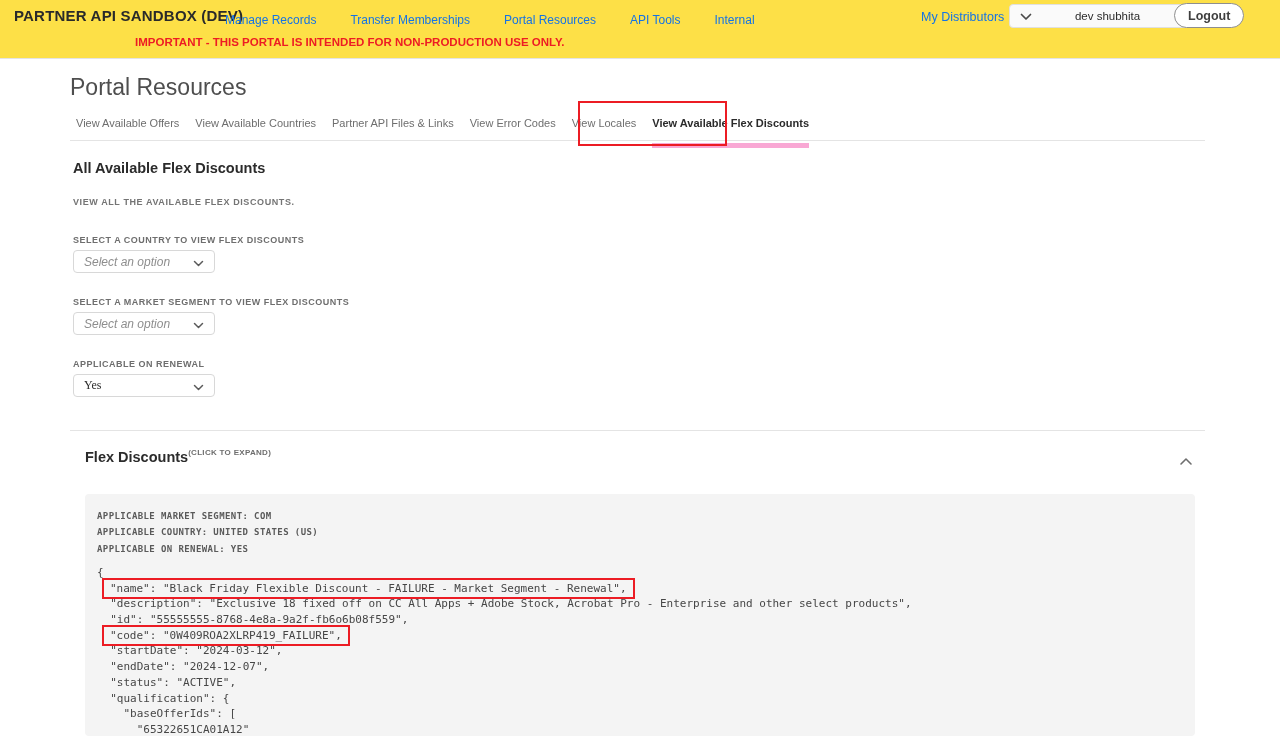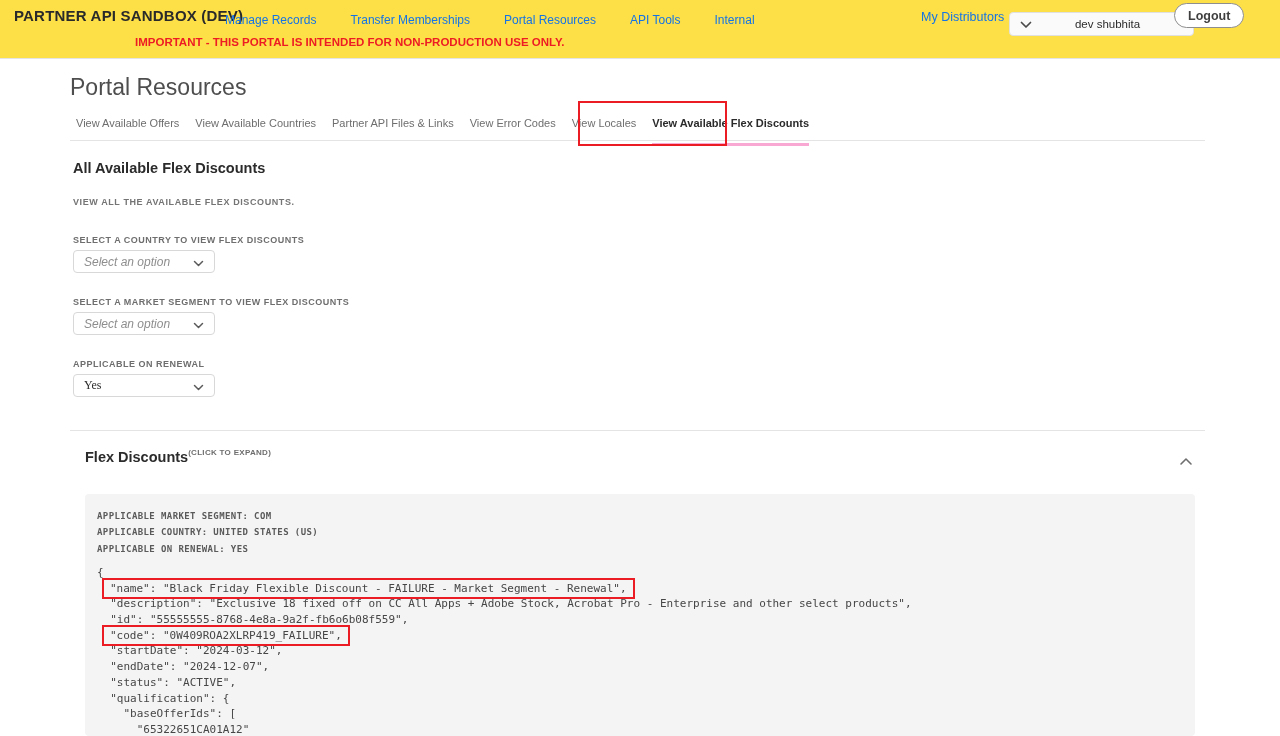--- a/index.html
+++ b/index.html
@@ -6,31 +6,31 @@
   html,body { width:1280px; height:736px; background:#fff; }
   body { font-family:"Liberation Sans", sans-serif; }
   #page { position:relative; width:1280px; height:736px; background:#fff; overflow:hidden; }
 
   
   .header { position:absolute; left:0; top:0; width:1280px; height:59px; background:#fde047; border-bottom:1px solid #e4e4e4; }
   .brand { position:absolute; left:14px; top:7px; font-size:15px; font-weight:700; color:#2a2a2a; letter-spacing:.2px; }
   .nav { position:absolute; left:225px; top:13px; display:flex; gap:34px; }
   .nav-item { font-size:12px; color:#1473e6; cursor:pointer; white-space:nowrap; }
   .my-distributors { position:absolute; left:921px; top:10px; font-size:12.5px; color:#1473e6; cursor:pointer; }
-  .header-select { position:absolute; left:1009px; top:12px; width:185px; height:24px; background:#fafafa; border:1px solid #e0e0e0; border-radius:4px; display:flex; align-items:center; padding:0 10px; cursor:pointer; }
+  .header-select { position:absolute; left:1009px; top:4px; width:185px; height:24px; background:#fafafa; border:1px solid #e0e0e0; border-radius:4px; display:flex; align-items:center; padding:0 10px; cursor:pointer; }
   .header-select .val { flex:1; text-align:center; font-size:11.5px; color:#2b2b2b; }
   .logout-btn { position:absolute; left:1174px; top:3px; height:25px; padding:0 13px; background:#fff; border:1.5px solid #8e8e8e; border-radius:14px; font-size:12.5px; color:#3f3f3f; display:flex; align-items:center; cursor:pointer;font-weight:bold; }
   .warning { position:absolute; left:95px; top:36px; font-size:11.5px; font-weight:700; color:#ed1c24;padding-left:40px; }
 
   
   .page-title { position:absolute; left:70px; top:74px; font-size:23px; font-weight:400; color:#4e4e4e; }
   .tabs-rail { position:absolute; left:70px; top:140px; width:1135px; height:1px; background:#e4e4e4; }
   .tabs { position:absolute; left:76px; top:117px; display:flex; gap:16px; }
   .tab { font-size:11px; color:#6e6e6e; cursor:pointer; white-space:nowrap; padding-bottom:14px; }
-  .tab.active { color:#2b2b2b; font-weight:700; border-bottom:3px solid #f9a8d4; }
+  .tab.active { color:#2b2b2b; font-weight:700; border-bottom:5px solid #f9a8d4; }
   .tab-annotation { position:absolute; left:578px; top:101px; width:149px; height:45px; border:2px solid #ec1c24; pointer-events:none; }
 
   
   .section-heading { position:absolute; left:73px; top:160px; font-size:14.5px; font-weight:700; color:#2b2b2b; }
   .section-sub { position:absolute; left:73px; top:197px; font-size:9px; font-weight:700; color:#747474; letter-spacing:.6px; }
   .field-label { position:absolute; left:73px; font-size:9px; font-weight:700; color:#6e6e6e; letter-spacing:.5px; }
   .select-box { position:absolute; left:73px; width:142px; height:23px; background:#fff; border:1px solid #d8d8d8; border-radius:4px; display:flex; align-items:center; padding:0 10px; cursor:pointer; }
   .select-box .val { flex:1; font-size:12px; color:#2b2b2b; }
   .select-box .val.placeholder { font-style:italic; color:#8e8e8e; }
   .lbl1 { top:235px; } .sel1 { top:250px; }

